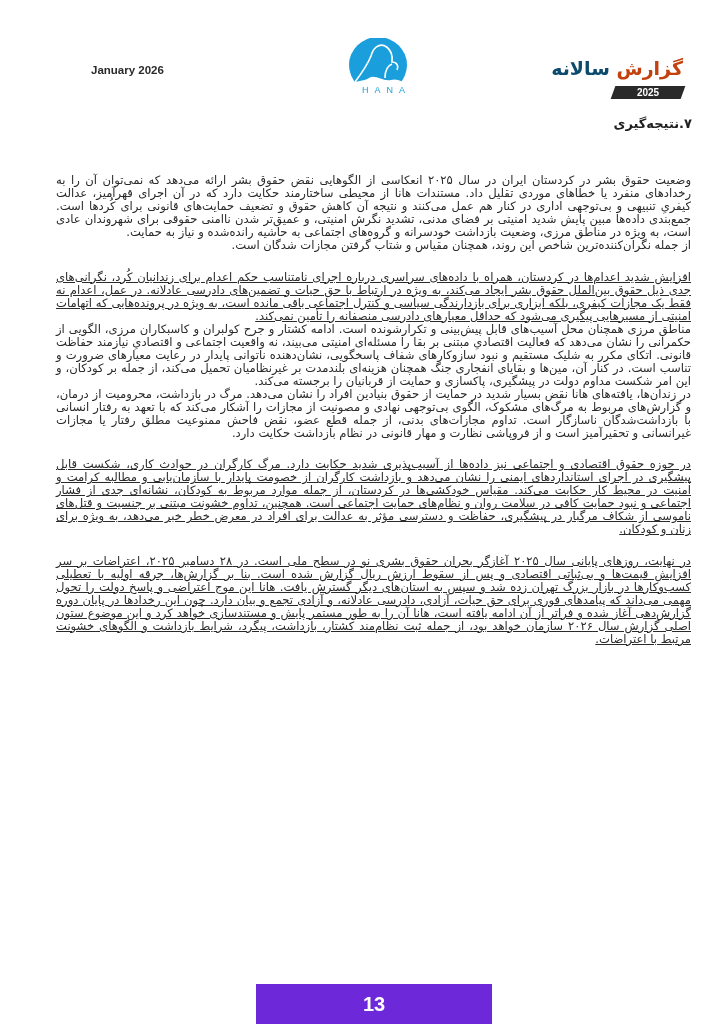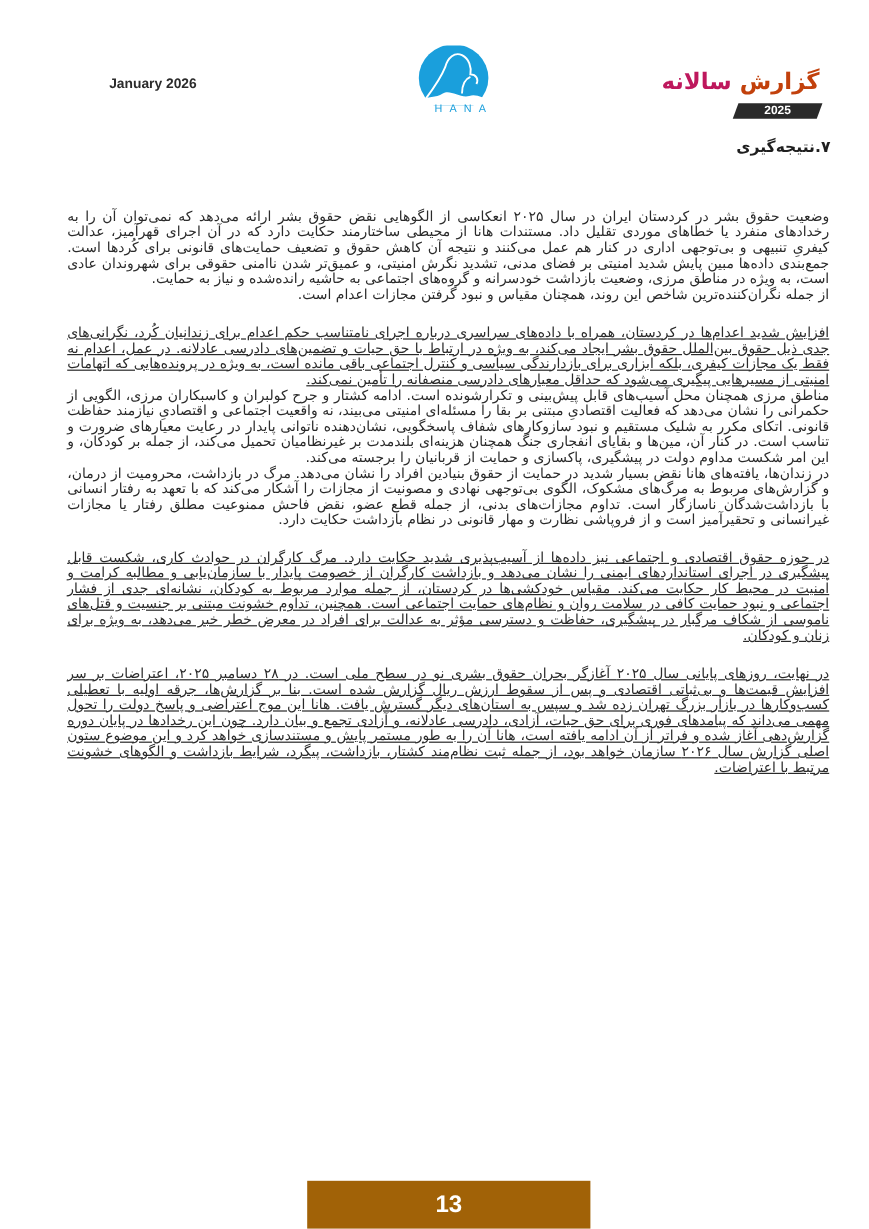--- a/index.html
+++ b/index.html
@@ -12,35 +12,35 @@
 
   .logo { position: absolute; left: 333px; top: 38px; width: 66px; height: 66px; }
   .logo svg { display: block; }
   .logo-text { position: absolute; left: 333px; top: 85px; width: 66px; text-align: right;
                font-family: "Liberation Sans", sans-serif; font-size: 9px; color: #1a9fdc;
                letter-spacing: 6px; padding-left: 6px; box-sizing: border-box; }
 
   .brand { position: absolute; right: 53px; top: 56px; direction: rtl; text-align: right; }
   .brand-title { font-family: "DejaVu Sans", sans-serif; font-weight: bold; font-size: 19px; line-height: 24px; white-space: nowrap; }
   .brand-title .accent { color: #c2410c; }
-  .brand-title .dark { color: #be185d; }
+  .brand-title .dark { color: #0c4a6e; }
   .brand-year { position: absolute; right: 53px; top: 86px; width: 70px; height: 13px;
                 background: #2a2a2a; transform: skewX(-20deg); }
   .brand-year span { display: block; transform: skewX(20deg); color: #fff; font-family: "Liberation Sans", sans-serif;
                      font-weight: bold; font-size: 10px; line-height: 13px; text-align: center; }
 
   .section-title { position: absolute; right: 44px; top: 116px; direction: rtl; font-weight: bold;
                    font-size: 13px; color: #1f1f1f; }
 
   .body-text { position: absolute; left: 44px; top: 174px; width: 635px; direction: rtl;
                text-align: justify; text-align-last: right; font-size: 11.6px; line-height: 13px; color: #2a2a2a; }
   .body-text p { margin: 0; }
   .body-text p.gap { margin-top: 18.6px; text-decoration: underline; }
 
-  .page-number { position: absolute; left: 244px; top: 984px; width: 236px; height: 40px; background: #a16207;
+  .page-number { position: absolute; left: 244px; top: 984px; width: 236px; height: 40px; background: #6d28d9;
                  color: #ffffff; font-family: "Liberation Sans", sans-serif; font-weight: bold; font-size: 20px;
                  line-height: 40px; text-align: center; }
 </style>
 </head>
 <body>
 
 <div class="page">
 
   <div class="header-date">January 2026</div>
 
@@ -61,21 +61,21 @@
     </div>
   </div>
   <div class="brand-year">
     <span>2025</span>
   </div>
 
   <div class="section-title">۷.نتیجه‌گیری</div>
 
   <div class="body-text">
     <p>وضعیت حقوق بشر در کردستان ایران در سال ۲۰۲۵ انعکاسی از الگوهایی نقض حقوق بشر ارائه می‌دهد که نمی‌توان آن را به رخدادهای منفرد یا خطاهای موردی تقلیل داد. مستندات هانا از محیطی ساختارمند حکایت دارد که در آن اجرای قهرآمیز، عدالت کیفریِ تنبیهی و بی‌توجهی اداری در کنار هم عمل می‌کنند و نتیجه آن کاهش حقوق و تضعیف حمایت‌های قانونی برای کُردها است. جمع‌بندی داده‌ها مبین پایش شدید امنیتی بر فضای مدنی، تشدید نگرش امنیتی، و عمیق‌تر شدن ناامنی حقوقی برای شهروندان عادی است، به ویژه در مناطق مرزی، وضعیت بازداشت خودسرانه و گروه‌های اجتماعی به حاشیه رانده‌شده و نیاز به حمایت.</p>
-    <p>از جمله نگران‌کننده‌ترین شاخص این روند، همچنان مقیاس و نبود گرفتن مجازات اعدام است.</p>
+    <p>از جمله نگران‌کننده‌ترین شاخص این روند، همچنان مقیاس و شتاب گرفتن مجازات شدگان است.</p>
     <p class="gap">افزایش شدید اعدام‌ها در کردستان، همراه با داده‌های سراسری درباره اجرای نامتناسب حکم اعدام برای زندانیان کُرد، نگرانی‌های جدی ذیل حقوق بین‌الملل حقوق بشر ایجاد می‌کند، به ویژه در ارتباط با حق حیات و تضمین‌های دادرسی عادلانه. در عمل، اعدام نه فقط یک مجازات کیفری، بلکه ابزاری برای بازدارندگی سیاسی و کنترل اجتماعی باقی مانده است، به ویژه در پرونده‌هایی که اتهامات امنیتی از مسیرهایی پیگیری می‌شود که حداقل معیارهای دادرسی منصفانه را تأمین نمی‌کند.</p>
     <p>مناطق مرزی همچنان محل آسیب‌های قابل پیش‌بینی و تکرارشونده است. ادامه کشتار و جرح کولبران و کاسبکاران مرزی، الگویی از حکمرانی را نشان می‌دهد که فعالیت اقتصادیِ مبتنی بر بقا را مسئله‌ای امنیتی می‌بیند، نه واقعیت اجتماعی و اقتصادیِ نیازمند حفاظت قانونی. اتکای مکرر به شلیک مستقیم و نبود سازوکارهای شفاف پاسخگویی، نشان‌دهنده ناتوانی پایدار در رعایت معیارهای ضرورت و تناسب است. در کنار آن، مین‌ها و بقایای انفجاری جنگ همچنان هزینه‌ای بلندمدت بر غیرنظامیان تحمیل می‌کند، از جمله بر کودکان، و این امر شکست مداوم دولت در پیشگیری، پاکسازی و حمایت از قربانیان را برجسته می‌کند.</p>
     <p>در زندان‌ها، یافته‌های هانا نقض بسیار شدید در حمایت از حقوق بنیادین افراد را نشان می‌دهد. مرگ در بازداشت، محرومیت از درمان، و گزارش‌های مربوط به مرگ‌های مشکوک، الگوی بی‌توجهی نهادی و مصونیت از مجازات را آشکار می‌کند که با تعهد به رفتار انسانی با بازداشت‌شدگان ناسازگار است. تداوم مجازات‌های بدنی، از جمله قطع عضو، نقض فاحش ممنوعیت مطلق رفتار یا مجازات غیرانسانی و تحقیرآمیز است و از فروپاشی نظارت و مهار قانونی در نظام بازداشت حکایت دارد.</p>
     <p class="gap">در حوزه حقوق اقتصادی و اجتماعی نیز داده‌ها از آسیب‌پذیری شدید حکایت دارد. مرگ کارگران در حوادث کاری، شکست قابل پیشگیری در اجرای استانداردهای ایمنی را نشان می‌دهد و بازداشت کارگران از خصومت پایدار با سازمان‌یابی و مطالبه کرامت و امنیت در محیط کار حکایت می‌کند. مقیاس خودکشی‌ها در کردستان، از جمله موارد مربوط به کودکان، نشانه‌ای جدی از فشار اجتماعی و نبود حمایت کافی در سلامت روان و نظام‌های حمایت اجتماعی است. همچنین، تداوم خشونت مبتنی بر جنسیت و قتل‌های ناموسی از شکاف مرگبار در پیشگیری، حفاظت و دسترسی مؤثر به عدالت برای افراد در معرض خطر خبر می‌دهد، به ویژه برای زنان و کودکان.</p>
     <p class="gap">در نهایت، روزهای پایانی سال ۲۰۲۵ آغازگر بحران حقوق بشری نو در سطح ملی است. در ۲۸ دسامبر ۲۰۲۵، اعتراضات بر سر افزایش قیمت‌ها و بی‌ثباتی اقتصادی و پس از سقوط ارزش ریال گزارش شده است. بنا بر گزارش‌ها، جرقه اولیه با تعطیلی کسب‌وکارها در بازار بزرگ تهران زده شد و سپس به استان‌های دیگر گسترش یافت. هانا این موج اعتراضی و پاسخ دولت را تحول مهمی می‌داند که پیامدهای فوری برای حق حیات، آزادی، دادرسی عادلانه، و آزادی تجمع و بیان دارد. چون این رخدادها در پایان دوره گزارش‌دهی آغاز شده و فراتر از آن ادامه یافته است، هانا آن را به طور مستمر پایش و مستندسازی خواهد کرد و این موضوع ستون اصلی گزارش سال ۲۰۲۶ سازمان خواهد بود، از جمله ثبت نظام‌مند کشتار، بازداشت، پیگرد، شرایط بازداشت و الگوهای خشونت مرتبط با اعتراضات.</p>
   </div>
 
   <div class="page-number">13</div>
 </div>
 

